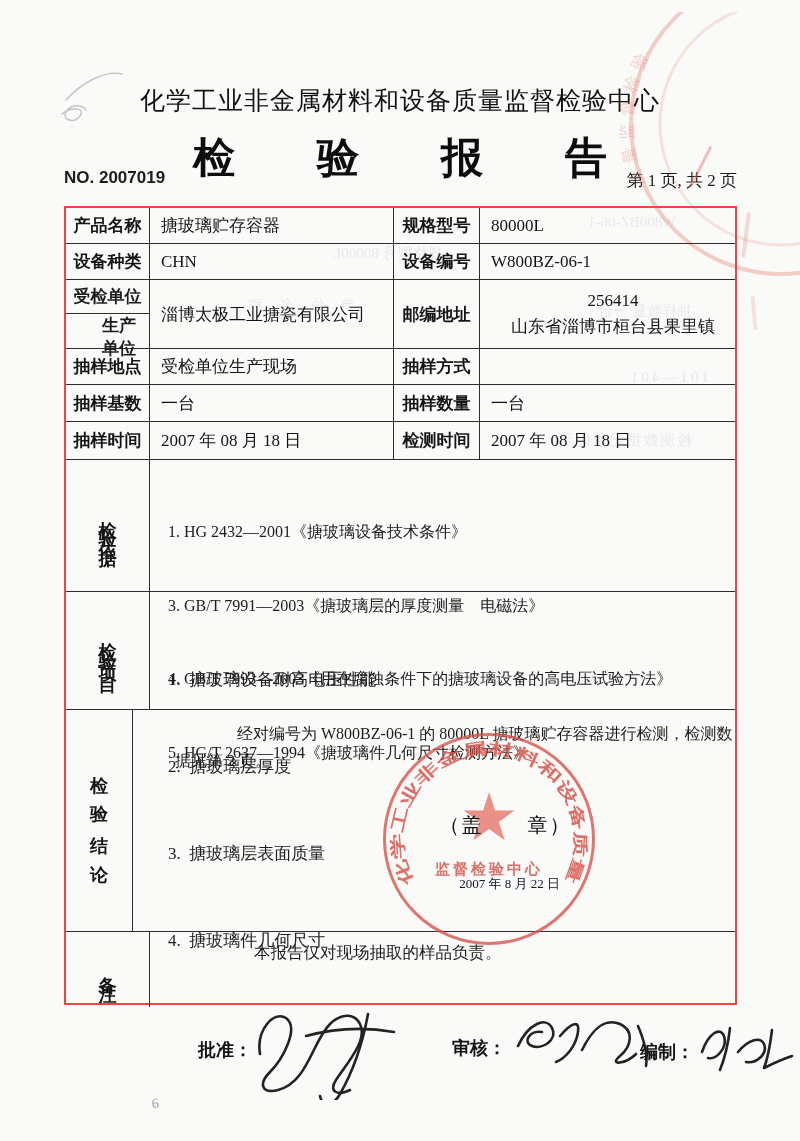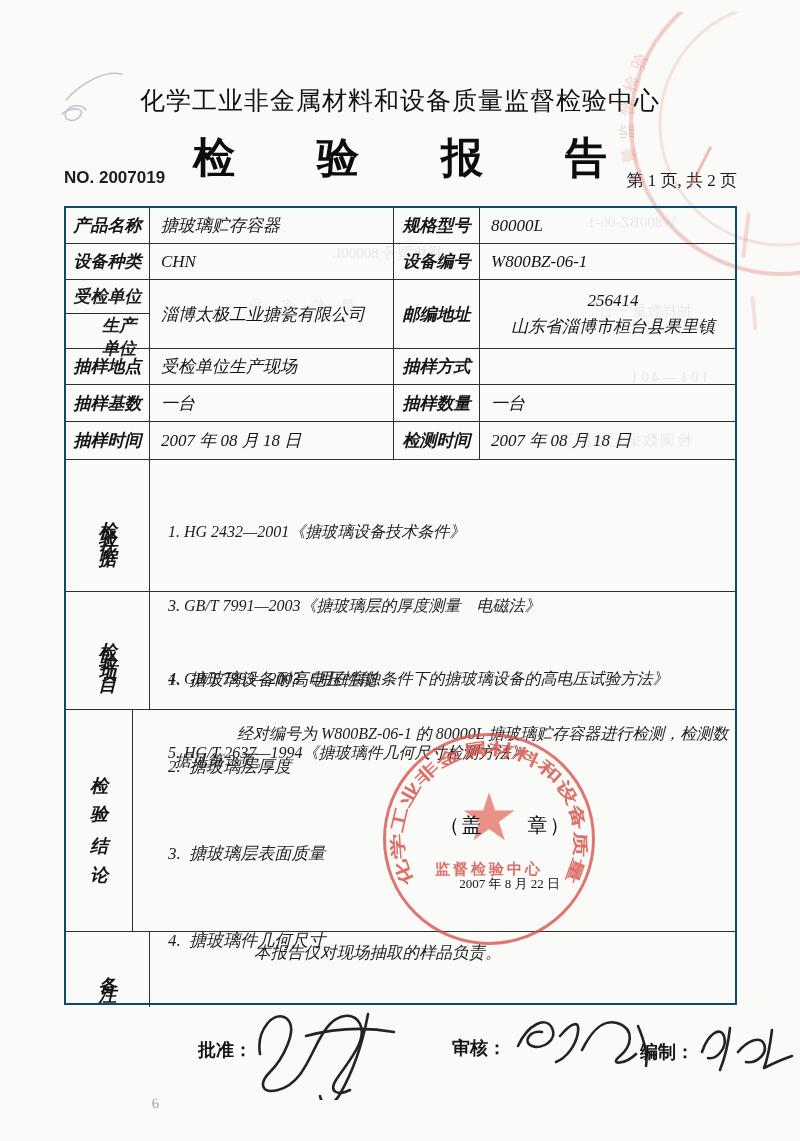--- a/index.html
+++ b/index.html
@@ -19,21 +19,21 @@
     display:flex;justify-content:center;gap:82px;
     font-family:"Liberation Sans","DejaVu Sans",sans-serif;
     font-weight:bold;font-size:42px;color:#0d0d0d;
   }
   .meta-line{position:absolute;top:168px;left:64px;width:673px;height:24px;}
   .report-no{position:absolute;left:0;top:0;font-family:"Liberation Sans","DejaVu Sans",sans-serif;font-weight:600;font-size:17px;}
   .page-indicator{position:absolute;right:0;top:1px;font-size:17px;}
   
   .doc-table{
     position:absolute;left:64px;top:206px;width:673px;height:799px;
-    border:2px solid #0c4a6e;box-sizing:border-box;background:transparent;font-style:italic;
+    border:2px solid #ef4444;box-sizing:border-box;background:transparent;
   }
   .trow{display:flex;width:100%;box-sizing:border-box;border-bottom:1.5px solid #2e2e2e;}
   .trow.last{border-bottom:none;}
   .cell{box-sizing:border-box;border-right:1.5px solid #2e2e2e;display:flex;align-items:center;}
   .cell.lastcol{border-right:none;}
   .lbl{
     justify-content:center;font-family:"Liberation Sans","DejaVu Sans",sans-serif;
     font-weight:600;font-size:17px;color:#151515;
   }
   .val{padding-left:11px;font-size:17px;color:#131313;}

